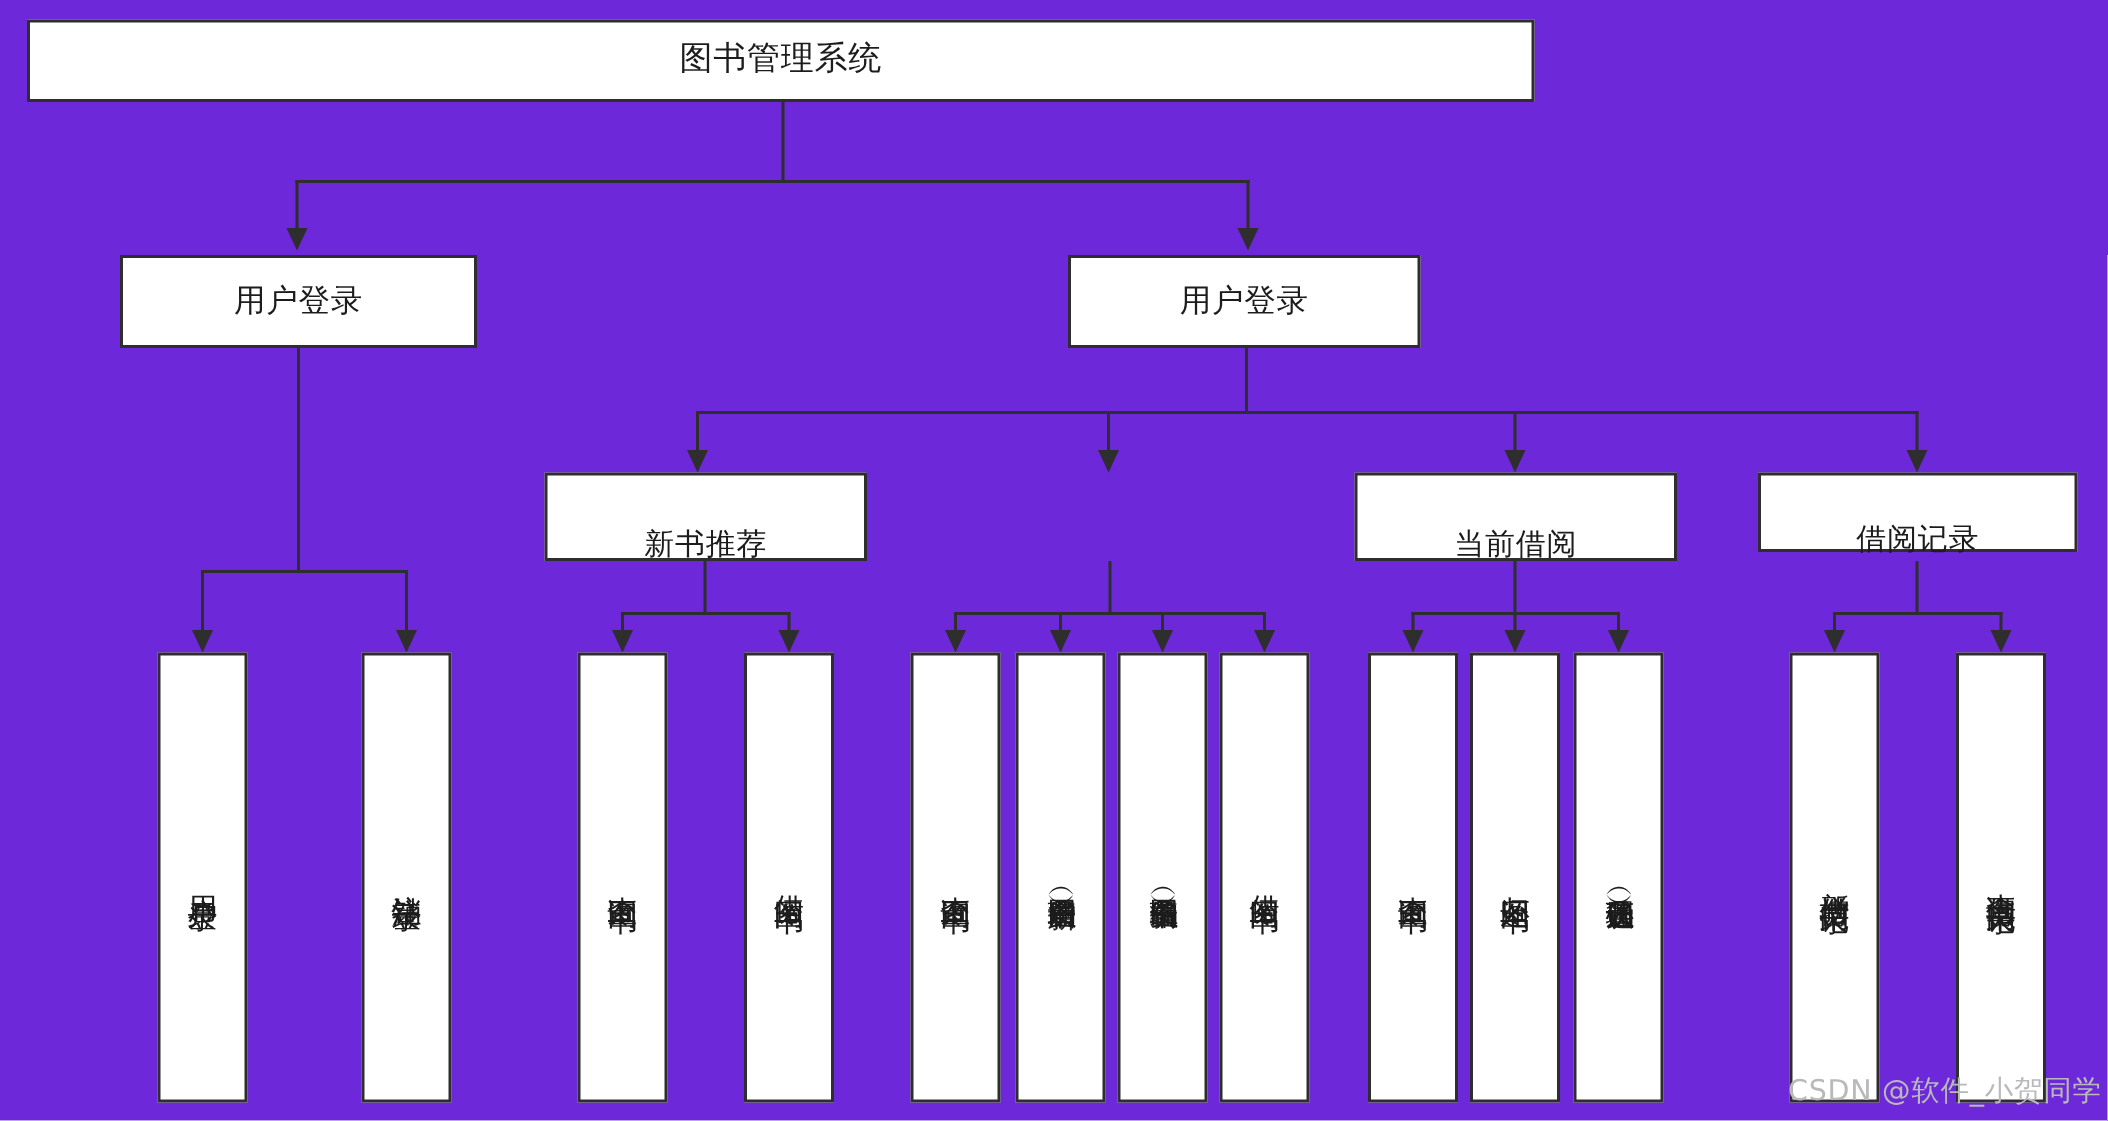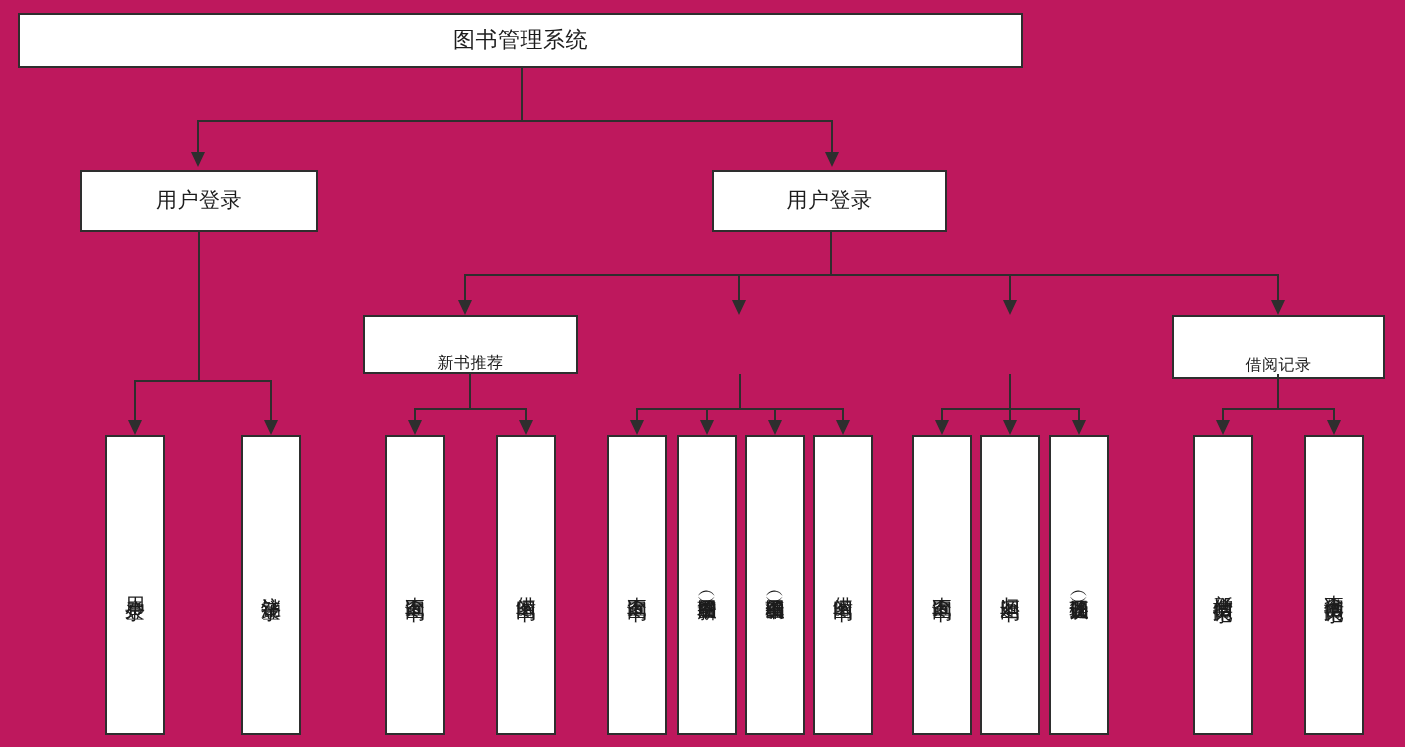--- a/index.html
+++ b/index.html
@@ -9,21 +9,21 @@
     background: #ffffff;
   }
   body {
     font-family: "DejaVu Sans", "Liberation Sans", sans-serif;
     color: #1a1a1a;
   }
   #diagram-root {
     position: relative;
     width: 1405px;
     height: 747px;
-    background: #be185d;
+    background: #6d28d9;
     overflow: hidden;
   }
   
   .node {
     position: absolute;
     box-sizing: border-box;
     background: #ffffff;
     border: 2px solid #2e2e2e;
     display: flex;
     align-items: center;
@@ -33,21 +33,21 @@
   .node .label {
     display: block;
     font-size: 21px;
     line-height: 1.12;
     letter-spacing: 0.5px;
     color: #1c1c1c;
     white-space: nowrap;
   }
   .node.root .label { font-size: 22px; }
   .node.level2 .label { font-size: 21px; }
-  .node.level3 .label { font-size: 16px; margin-top: 36px; }
+  .node.level3 .label { font-size: 20px; margin-top: 36px; }
 
   
   .node.leaf {
     writing-mode: vertical-rl;
     text-orientation: upright;
     padding: 4px 0;
   }
   .node.leaf .label {
     writing-mode: vertical-rl;
     text-orientation: upright;
@@ -127,21 +127,24 @@
   <div class="edge v" style="left:738px; top:274px; width:2px; height:27px;"></div>
   <div class="arrow" style="left:732px; top:300px;"></div>
   <div class="edge v" style="left:1009px; top:274px; width:2px; height:27px;"></div>
   <div class="arrow" style="left:1003px; top:300px;"></div>
   <div class="edge v" style="left:1277px; top:274px; width:2px; height:27px;"></div>
   <div class="arrow" style="left:1271px; top:300px;"></div>
 
   <div class="node level3" style="left:363px; top:315px; width:215px; height:59px;">
     <span class="label">新书推荐</span>
   </div>
-  <div class="node level3" style="left:1172px; top:315px; width:213px; height:64px;">
+  <div class="node level3" style="left:903px; top:315px; width:215px; height:59px;">
+    <span class="label">当前借阅</span>
+  </div>
+  <div class="node level3" style="left:1172px; top:315px; width:213px; height:53px;">
     <span class="label">借阅记录</span>
   </div>
 
   <div class="edge v" style="left:469px; top:374px; width:2px; height:34px;"></div>
   <div class="edge h" style="left:414px; top:408px; width:113px; height:2px;"></div>
   <div class="edge v" style="left:414px; top:408px; width:2px; height:12px;"></div>
   <div class="arrow" style="left:408px; top:420px;"></div>
   <div class="edge v" style="left:525px; top:408px; width:2px; height:12px;"></div>
   <div class="arrow" style="left:519px; top:420px;"></div>
 
@@ -209,14 +212,15 @@
     <span class="label">确认归还（管理员）</span>
   </div>
 
   <div class="node leaf" style="left:1193px; top:435px; width:60px; height:300px;">
     <span class="label">新增借阅记录</span>
   </div>
   <div class="node leaf" style="left:1304px; top:435px; width:60px; height:300px;">
     <span class="label">查询借阅记录</span>
   </div>
 
+  <div id="watermark" style="left:1192px; top:714px;">CSDN @软件_小贺同学</div>
 
 </div>
 
 </body></html>

